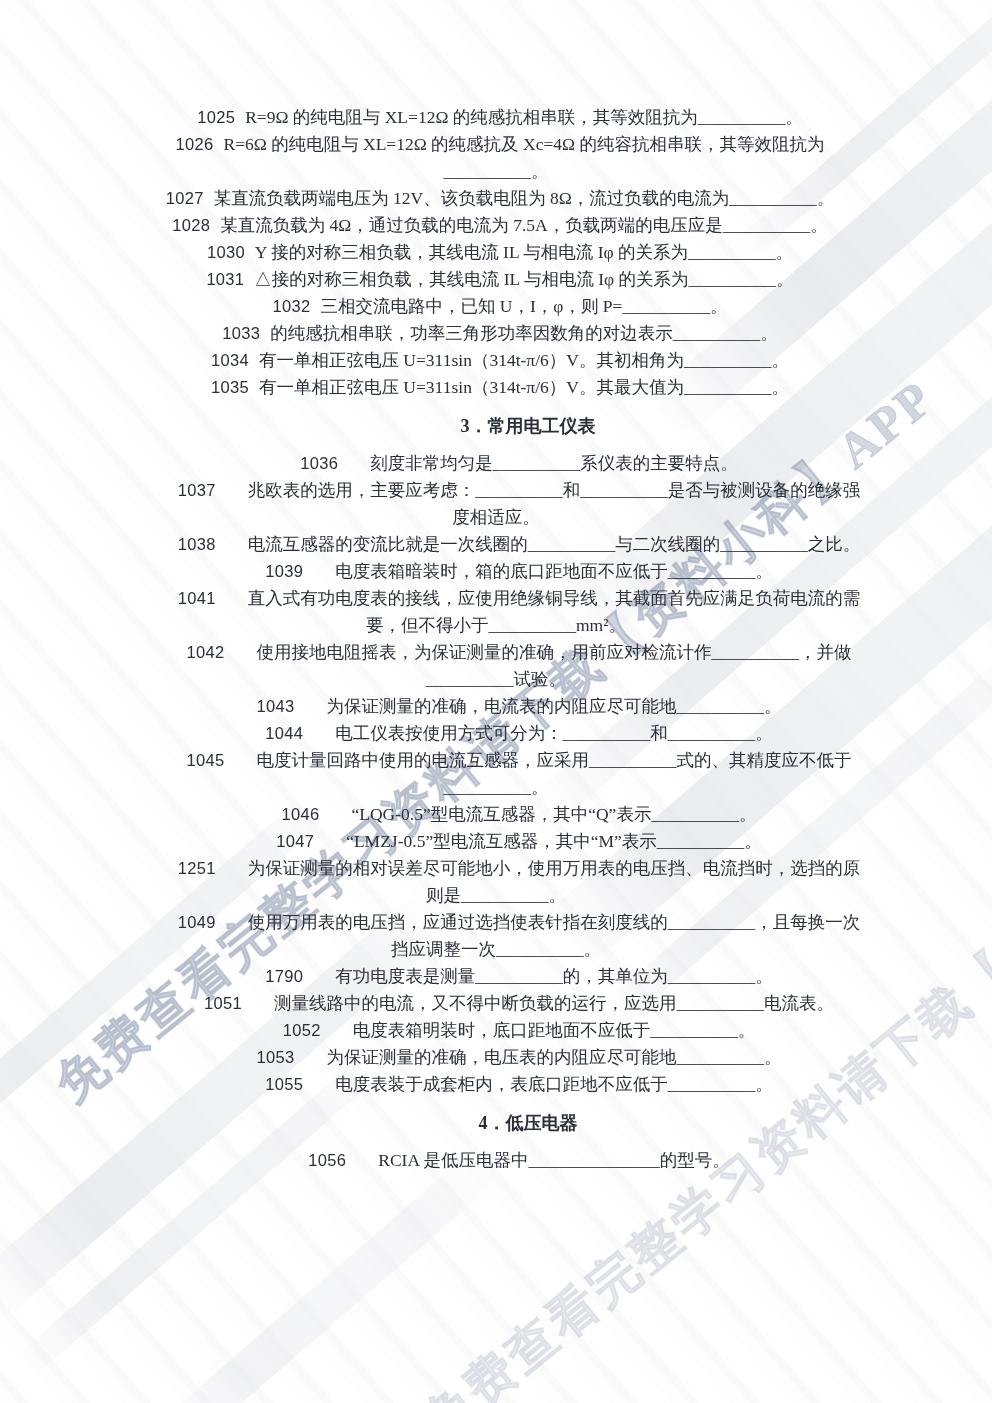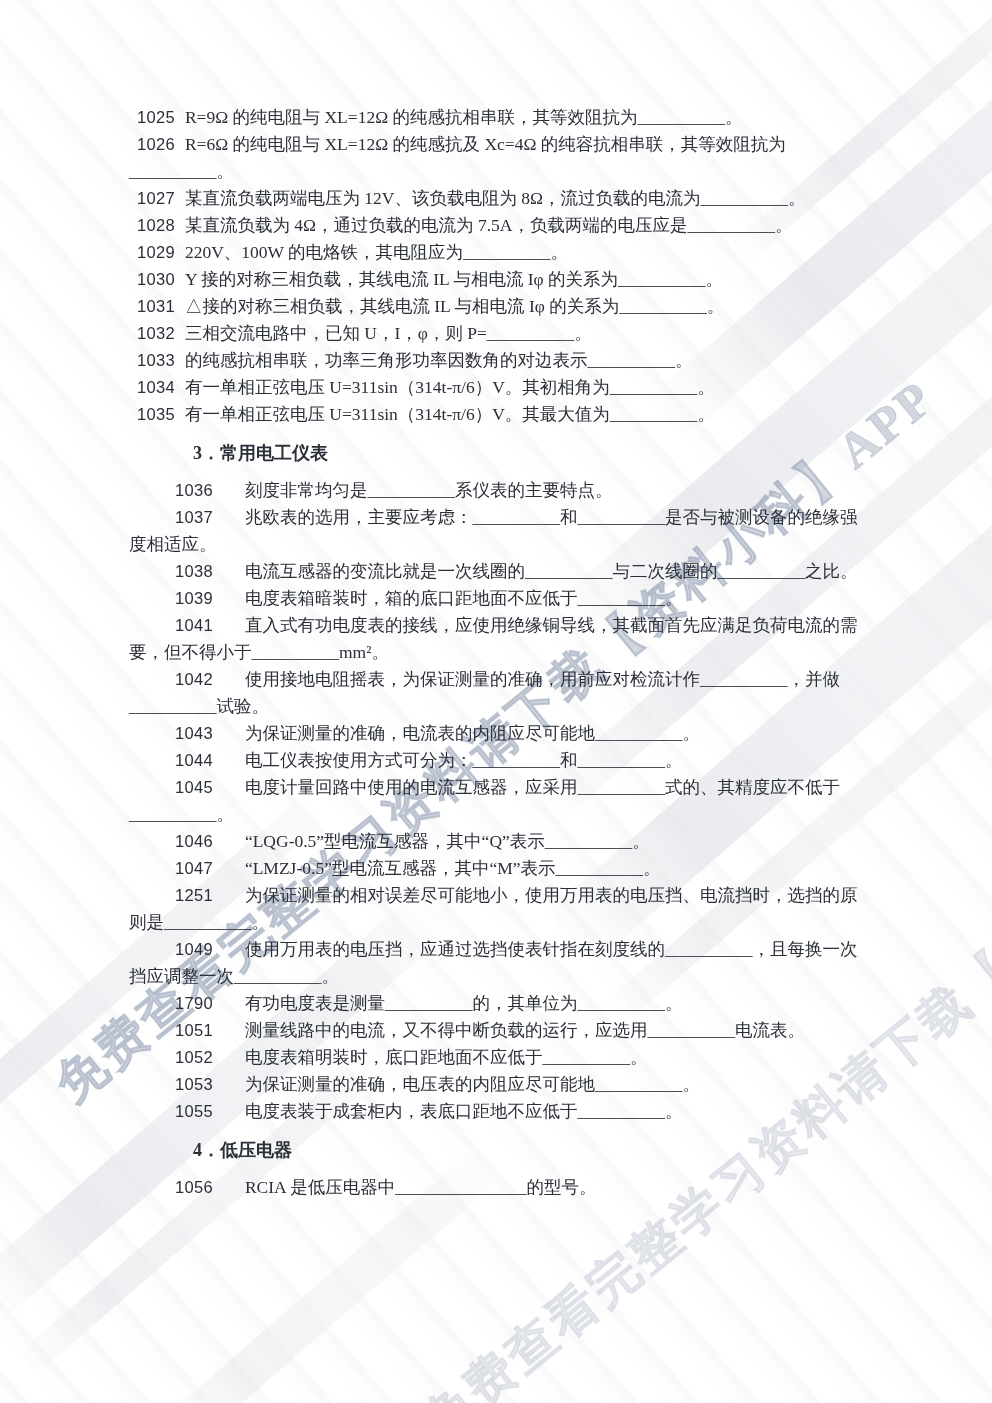--- a/index.html
+++ b/index.html
@@ -66,20 +66,21 @@
     -webkit-text-stroke: 1px rgba(140,152,176,0.14);
   }
 
   .content {
     position: absolute;
     left: 129px;
     top: 104px;
     width: 734px;
     font-size: 17.5px;
     line-height: 27px;
+    text-align: center;
   }
   .q { margin: 0; text-indent: 8px; word-break: break-word; }
   .q .no {
     font-family: "Liberation Sans", sans-serif;
     font-size: 16.5px;
     margin-right: 10px;
     letter-spacing: 0.3px;
   }
   .q.b2 { text-indent: 46px; }
   .q.b2 .no { margin-right: 32px; }
@@ -110,21 +111,20 @@
 
   <div class="wm-text">免费查看完整学习资料请下载【资料小科】APP</div>
   <div class="wm-text wm2">免费查看完整学习资料请下载【资料小科】APP</div>
 
   <div class="content">
 
     <p class="q b1"><span class="no">1025</span><span>R=9Ω 的纯电阻与 XL=12Ω 的纯感抗相串联，其等效阻抗为__________。</span></p>
     <p class="q b1"><span class="no">1026</span><span>R=6Ω 的纯电阻与 XL=12Ω 的纯感抗及 Xc=4Ω 的纯容抗相串联，其等效阻抗为__________。</span></p>
     <p class="q b1"><span class="no">1027</span><span>某直流负载两端电压为 12V、该负载电阻为 8Ω，流过负载的电流为__________。</span></p>
     <p class="q b1"><span class="no">1028</span><span>某直流负载为 4Ω，通过负载的电流为 7.5A，负载两端的电压应是__________。</span></p>
-    <p class="q b1"><span class="no">1029</span><span>220V、100W 的电烙铁，其电阻应为__________。</span></p>
     <p class="q b1"><span class="no">1030</span><span>Y 接的对称三相负载，其线电流 IL 与相电流 Iφ 的关系为__________。</span></p>
     <p class="q b1"><span class="no">1031</span><span>△接的对称三相负载，其线电流 IL 与相电流 Iφ 的关系为__________。</span></p>
     <p class="q b1"><span class="no">1032</span><span>三相交流电路中，已知 U，I，φ，则 P=__________。</span></p>
     <p class="q b1"><span class="no">1033</span><span>的纯感抗相串联，功率三角形功率因数角的对边表示__________。</span></p>
     <p class="q b1"><span class="no">1034</span><span>有一单相正弦电压 U=311sin（314t-π/6）V。其初相角为__________。</span></p>
     <p class="q b1"><span class="no">1035</span><span>有一单相正弦电压 U=311sin（314t-π/6）V。其最大值为__________。</span></p>
 
     <h3 class="heading">3．常用电工仪表</h3>
 
     <p class="q b2"><span class="no">1036</span><span>刻度非常均匀是__________系仪表的主要特点。</span></p>

